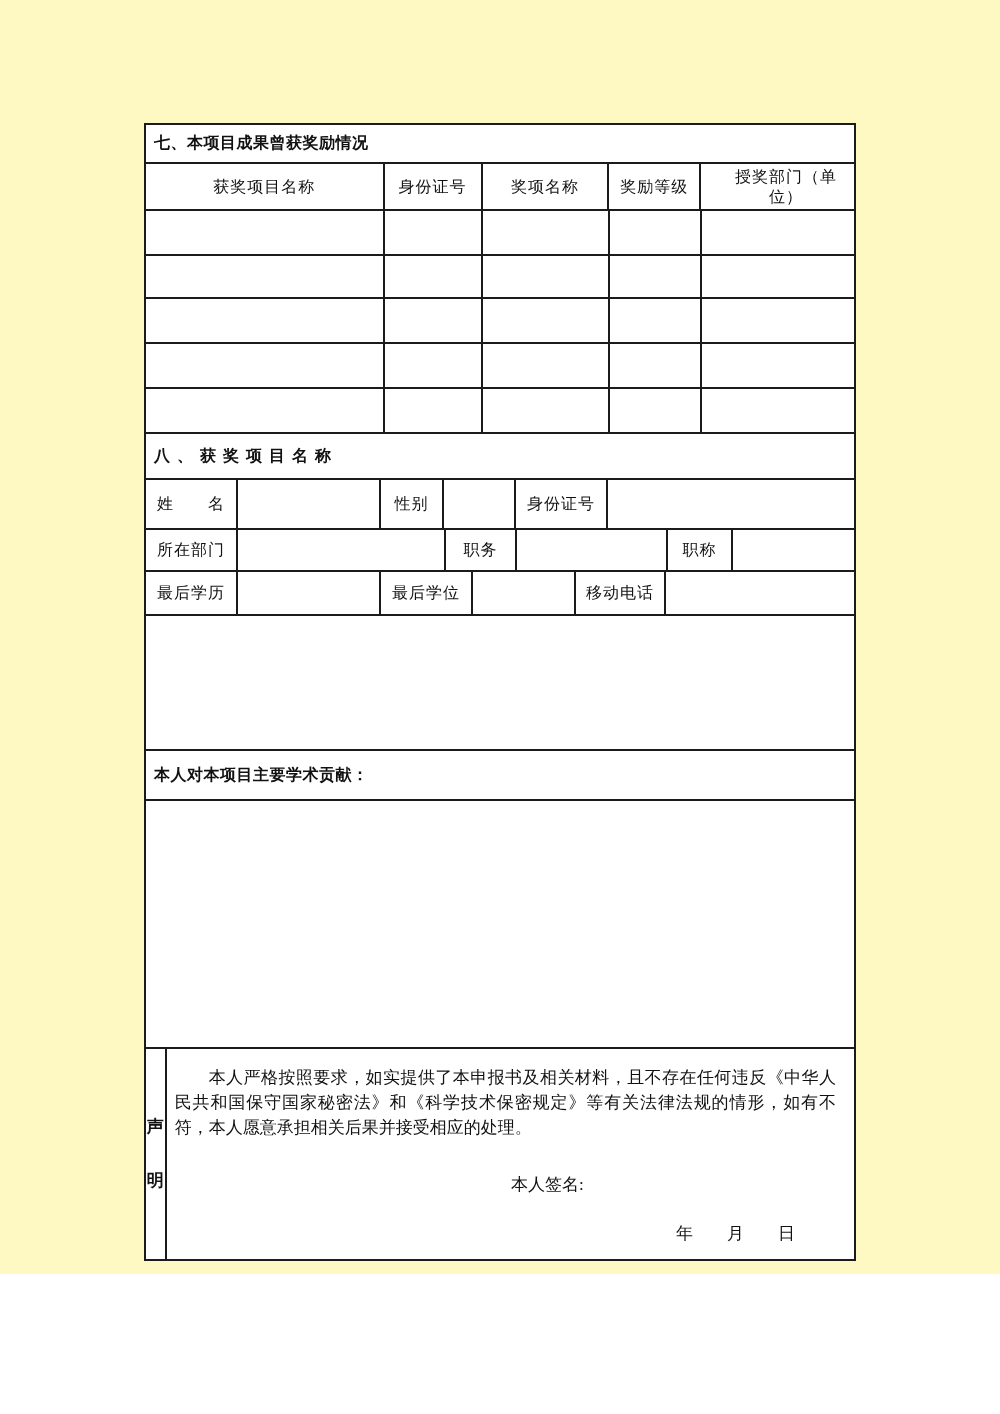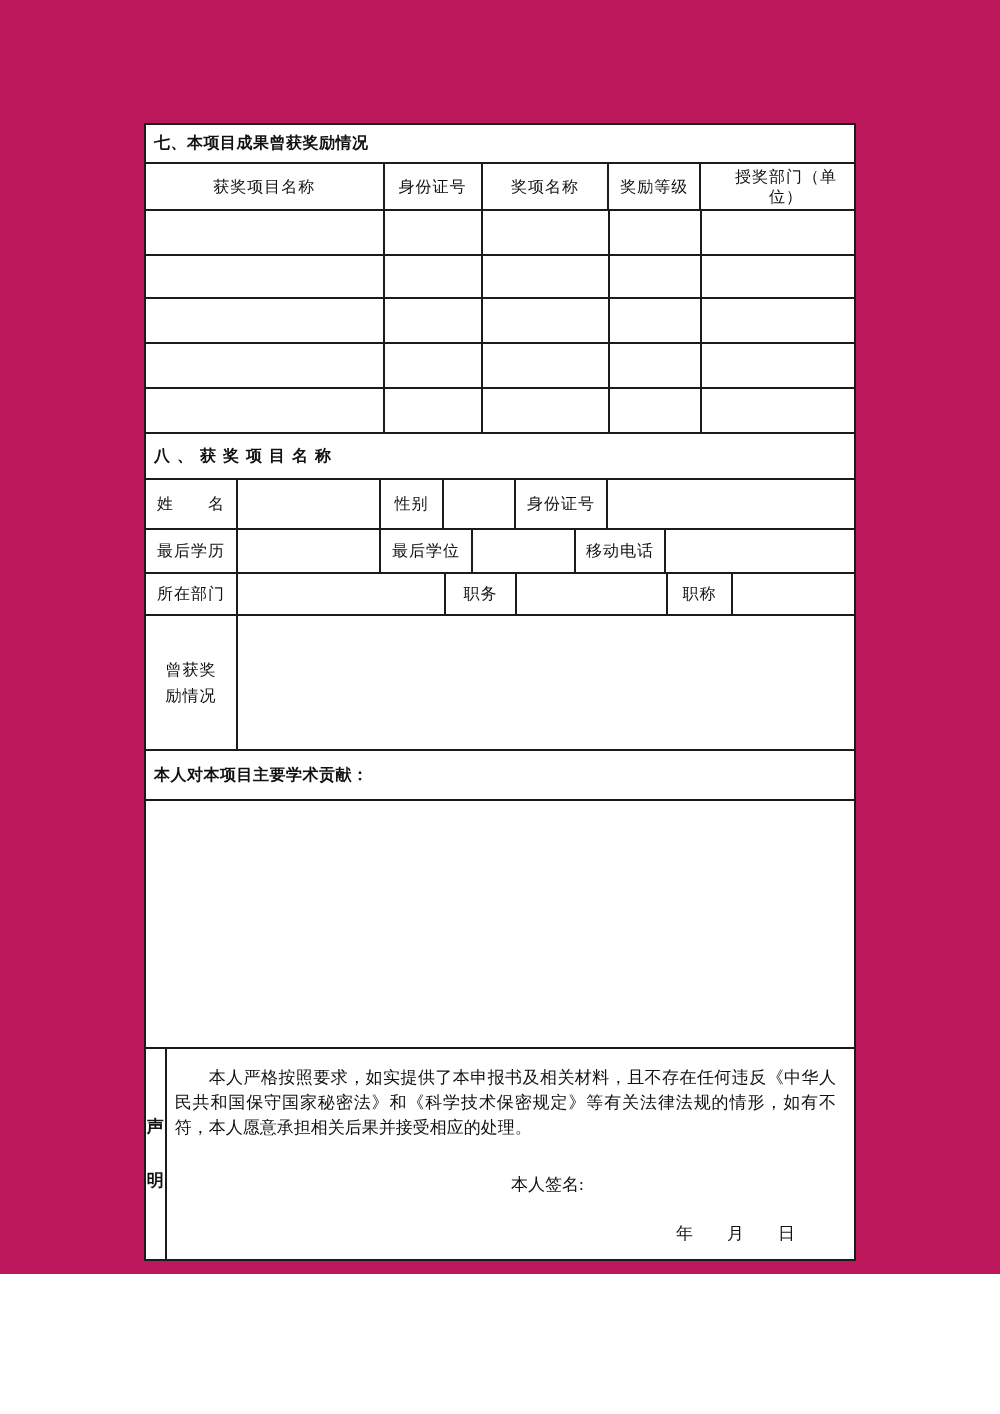--- a/index.html
+++ b/index.html
@@ -1,20 +1,20 @@
 <!DOCTYPE html>
 <html><head>
 <meta charset="utf-8">
 <style>
   * { margin:0; padding:0; box-sizing:border-box; }
   html,body { background:#ffffff; }
   .page {
     position:relative;
     width:1000px; height:1274px;
-    background:#be185d;
+    background:#fef9c3;
     color:#111;
     font-family:"Liberation Serif", serif;
     overflow:hidden;
   }
   .doc {
     position:absolute;
     left:144px; top:123px;
     width:712px;
     border:2px solid #1b1b1b;
     background:#ffffff;
@@ -152,41 +152,39 @@
 
     <div class="row h50">
       <div class="cell c90 lbl">姓　　名</div>
       <div class="cell c143"></div>
       <div class="cell c63 lbl">性别</div>
       <div class="cell c72"></div>
       <div class="cell c92 lbl">身份证号</div>
       <div class="cell fill"></div>
     </div>
 
+    <div class="row h42">
+      <div class="cell c90 lbl">所在部门</div>
+      <div class="cell c208"></div>
+      <div class="cell c71 lbl">职务</div>
+      <div class="cell c151"></div>
+      <div class="cell c65 lbl">职称</div>
+      <div class="cell fill"></div>
+    </div>
+
     <div class="row h44">
       <div class="cell c90 lbl">最后学历</div>
       <div class="cell c143"></div>
       <div class="cell c92 lbl">最后学位</div>
       <div class="cell c103"></div>
       <div class="cell c90 lbl">移动电话</div>
       <div class="cell fill"></div>
     </div>
 
-    <div class="row h42">
-      <div class="cell c90 lbl">所在部门</div>
-      <div class="cell c208"></div>
-      <div class="cell c71 lbl">职务</div>
-      <div class="cell c151"></div>
-      <div class="cell c65 lbl">职称</div>
-      <div class="cell fill"></div>
-    </div>
-
     <div class="row h135">
-      <div class="cell c90 lbl two-line">曾获奖
-励情况</div>
       <div class="cell fill"></div>
     </div>
 
     <div class="row h50">
       <div class="cell fill sec-title">本人对本项目主要学术贡献：</div>
     </div>
 
     <div class="row h248">
       <div class="cell fill"></div>
     </div>

